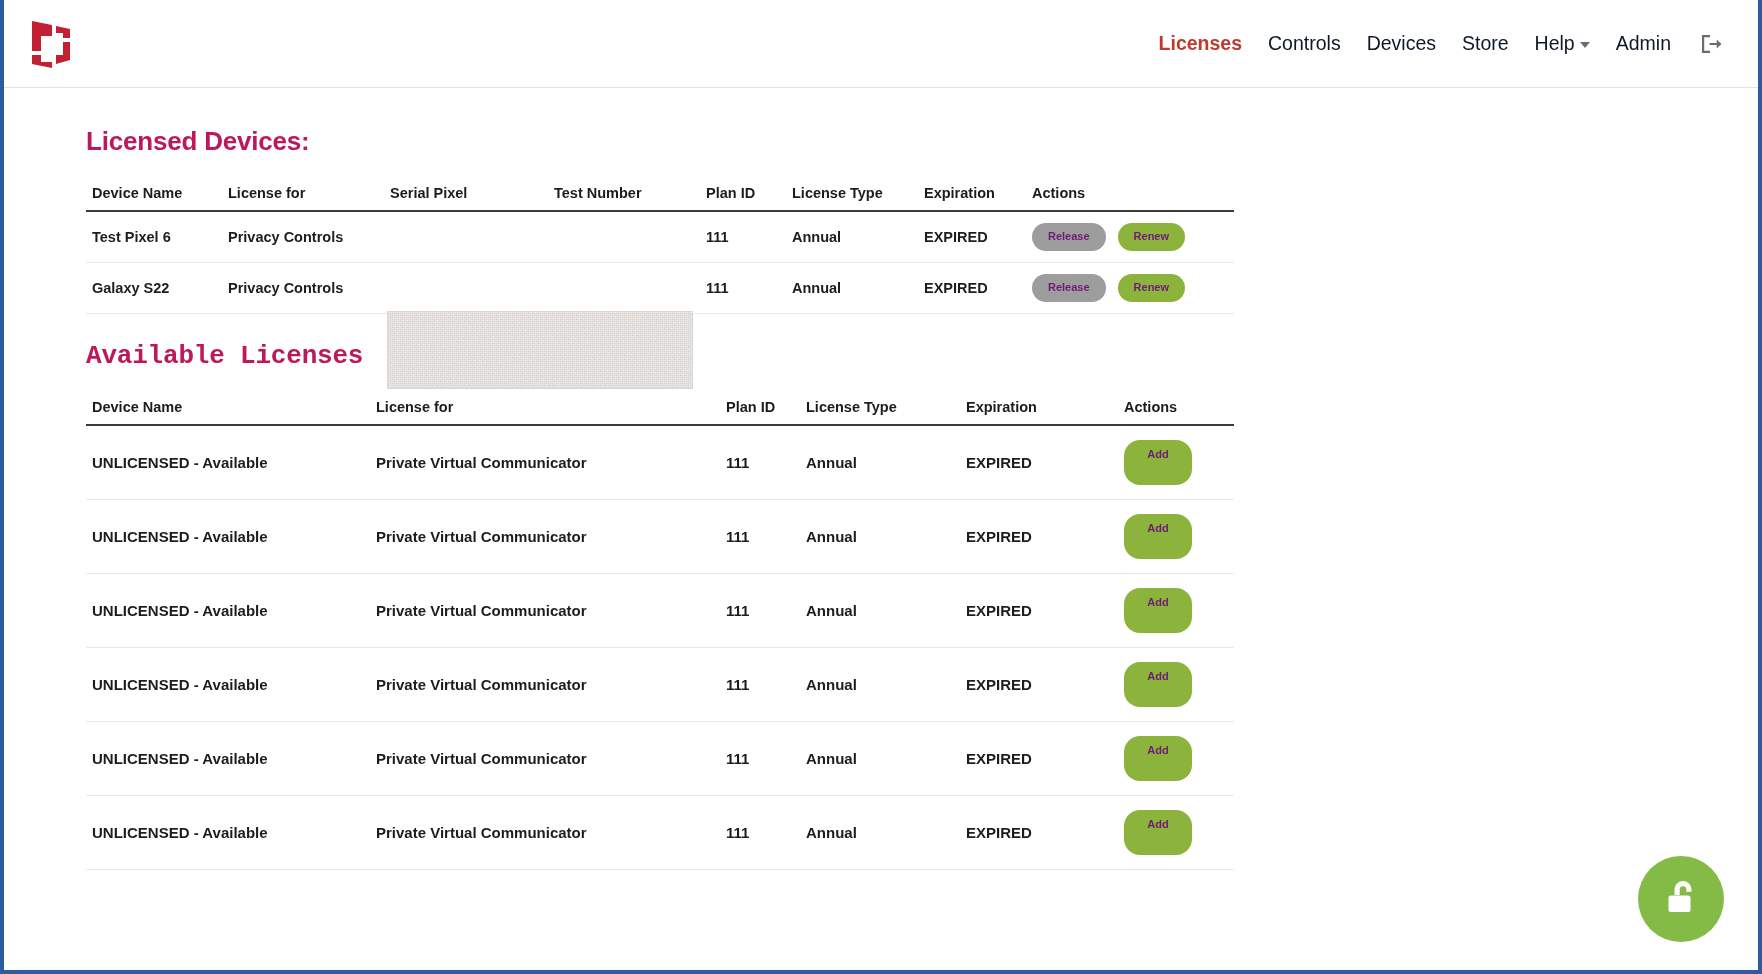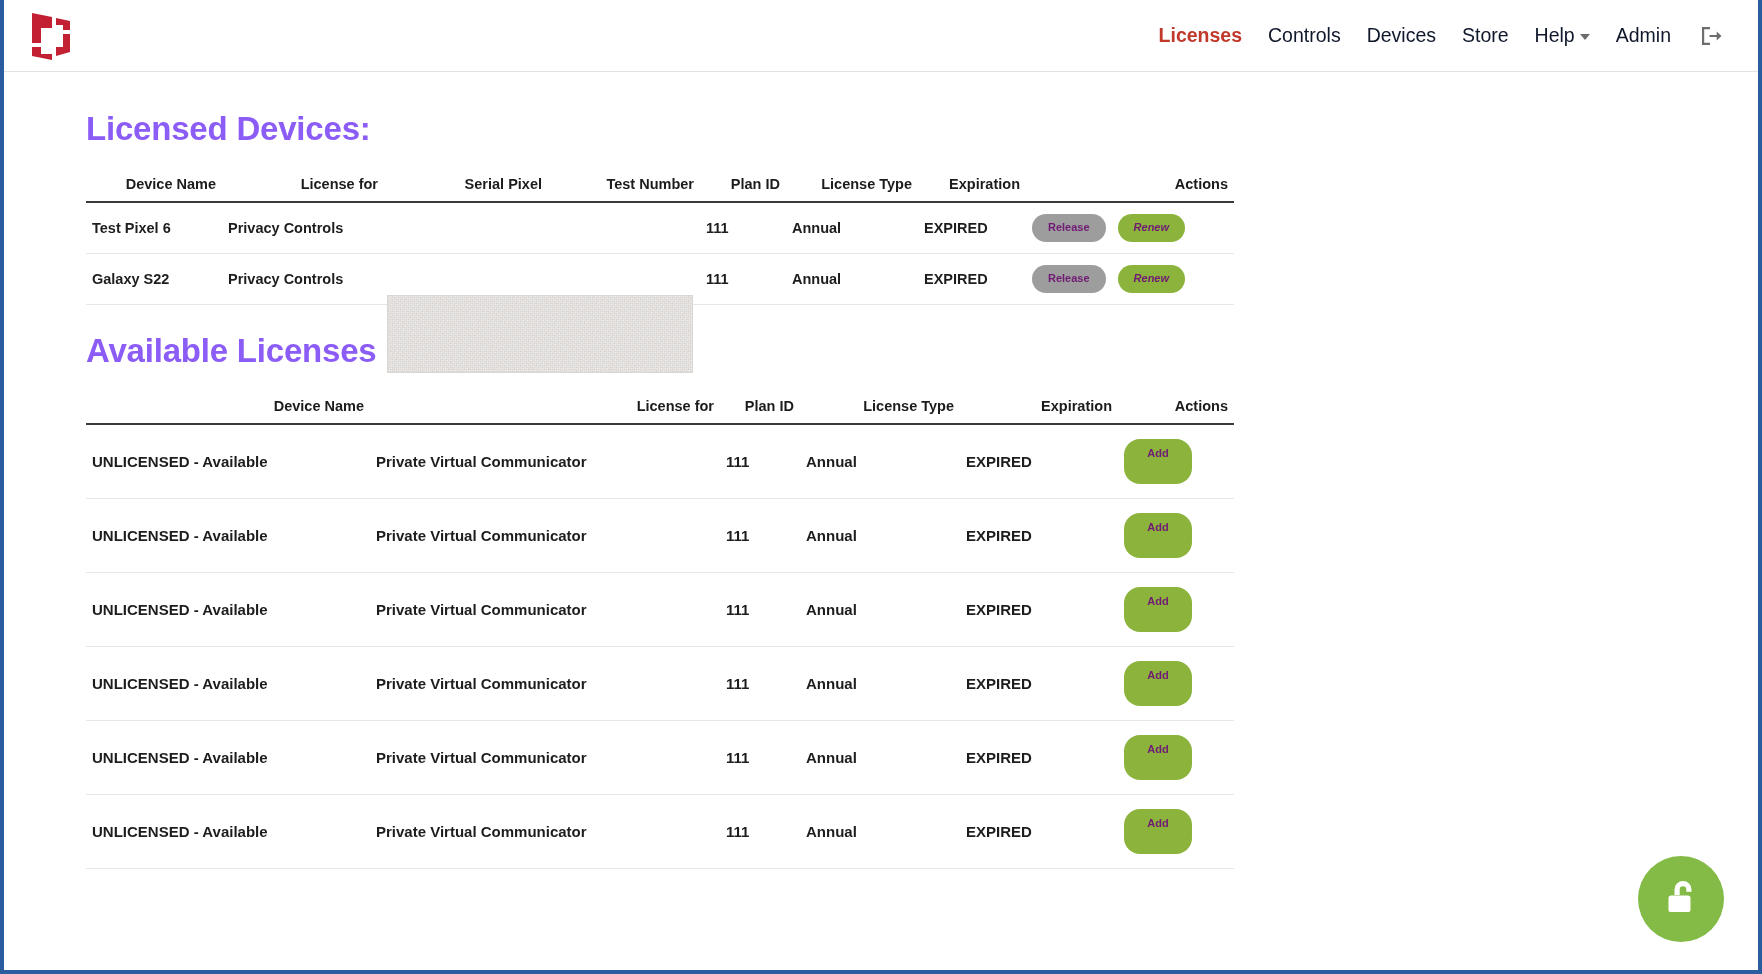--- a/index.html
+++ b/index.html
@@ -19,21 +19,21 @@
     position: absolute;
     inset: 0;
     border: 4px solid #2a5d9f;
     border-top: 0;
     background: #ffffff;
   }
 
   
   #topnav {
     position: relative;
-    height: 72px;
+    height: 88px;
     background: #ffffff;
     border-bottom: 1px solid #e2e2e2;
     display: flex;
     align-items: center;
     padding: 0 26px 0 22px;
   }
   #brand-logo {
     width: 44px;
     height: 52px;
     flex: 0 0 auto;
@@ -70,39 +70,39 @@
     align-items: center;
     cursor: pointer;
   }
 
   
   #page {
     position: relative;
     padding: 0 0 0 0;
   }
   .section-title {
-    color: #8b5cf6;
-    font-size: 33px;
+    color: #be185d;
+    font-size: 26px;
     font-weight: 700;
     margin: 0;
     padding: 0;
     letter-spacing: -0.2px;
   }
   #licensed-title-wrap { padding: 38px 0 0 82px; }
-  #available-title-wrap { padding: 27px 0 0 82px; }
+  #available-title-wrap { padding: 27px 0 0 82px; font-family: Liberation Mono, monospace; }
 
   
   .table-wrap { padding-left: 82px; }
   table.lic {
     border-collapse: collapse;
     width: 1148px;
     table-layout: fixed;
   }
   table.lic th {
-    text-align: right;
+    text-align: left;
     font-size: 14.5px;
     font-weight: 700;
     color: #1c1c1c;
     padding: 8px 6px 9px 6px;
     border-bottom: 2px solid #3a3a3a;
     white-space: nowrap;
   }
   table.lic td {
     text-align: left;
     font-size: 15px;
@@ -144,21 +144,21 @@
     color: #701a75;
     font-size: 11px;
     font-weight: 700;
     font-family: "Liberation Sans", sans-serif;
     line-height: 1;
     padding: 8px 16px 9px 16px;
     cursor: pointer;
     text-align: center;
   }
   .btn-release { background: #9d9d9d; }
-  .btn-renew   { background: #8cb43c; margin-left: 12px; font-style: italic; }
+  .btn-renew   { background: #8cb43c; margin-left: 12px; }
   .btn-add     { background: #8cb43c; min-width: 68px; padding: 9px 18px 25px 18px; }
 
   
   #redaction-block {
     position: absolute;
     left: 383px;
     top: 223px;
     width: 306px;
     height: 78px;
     background-color: #ebe8e6;

